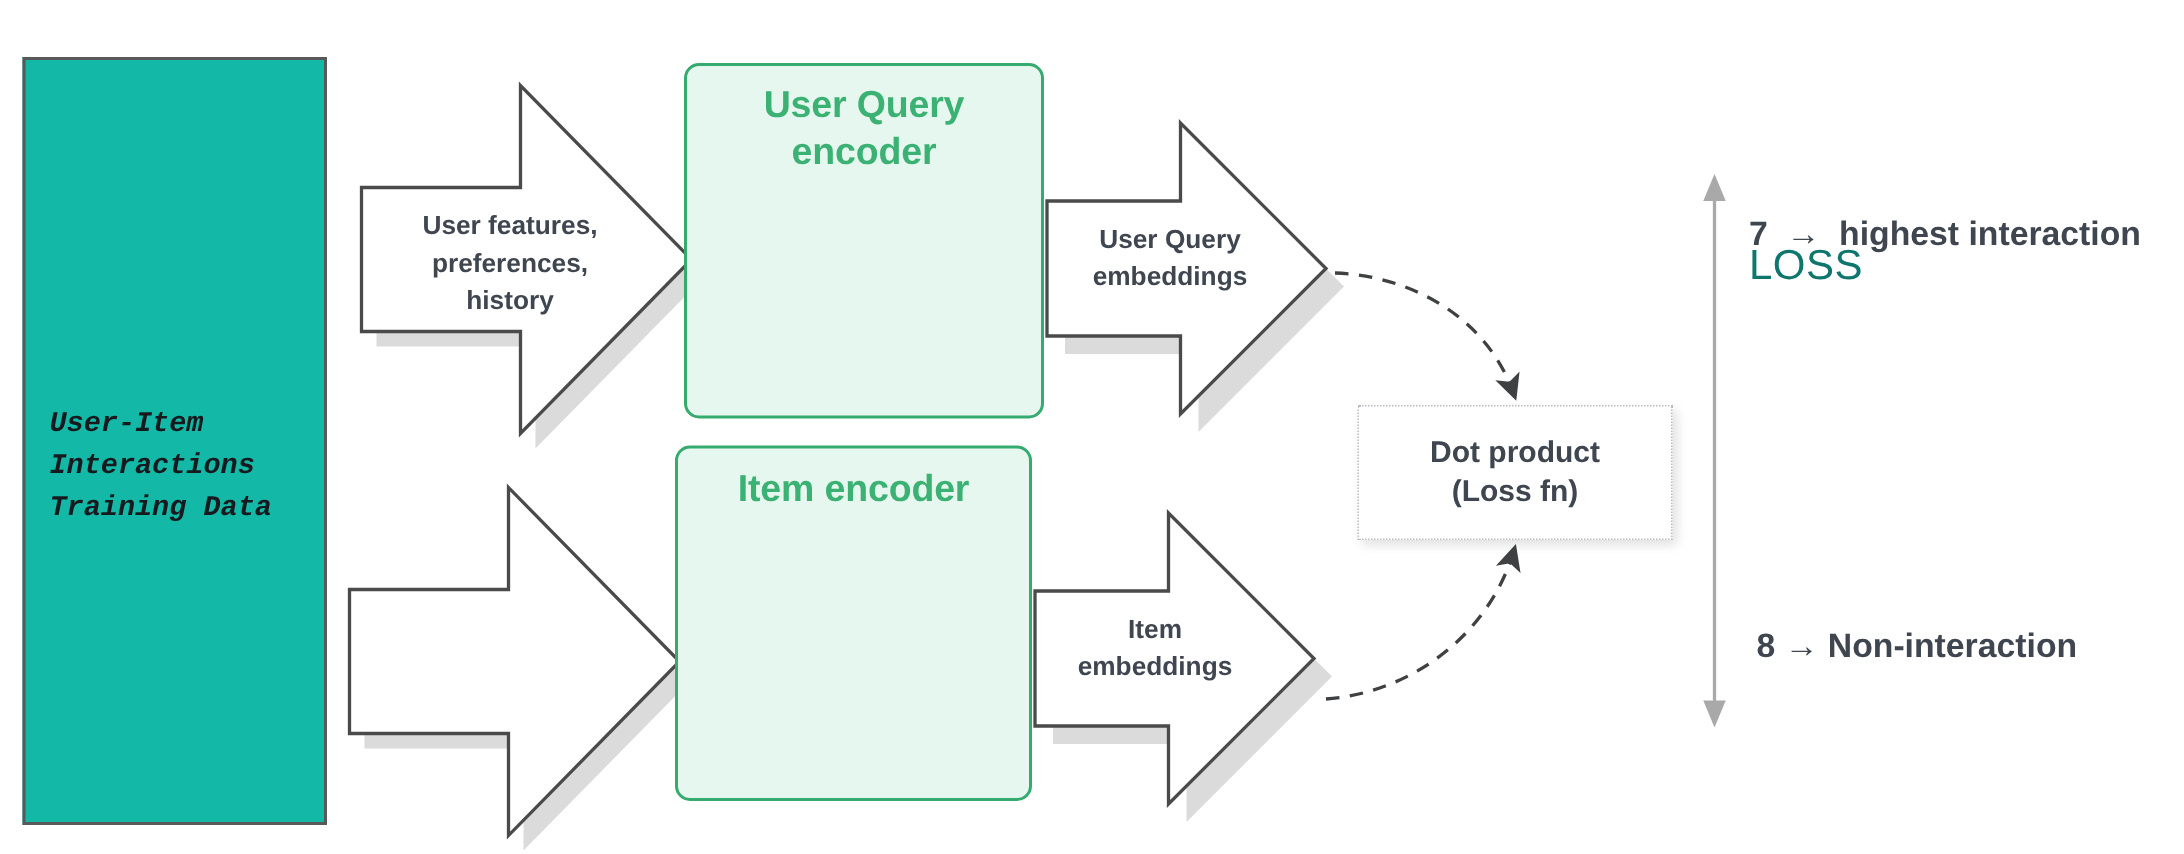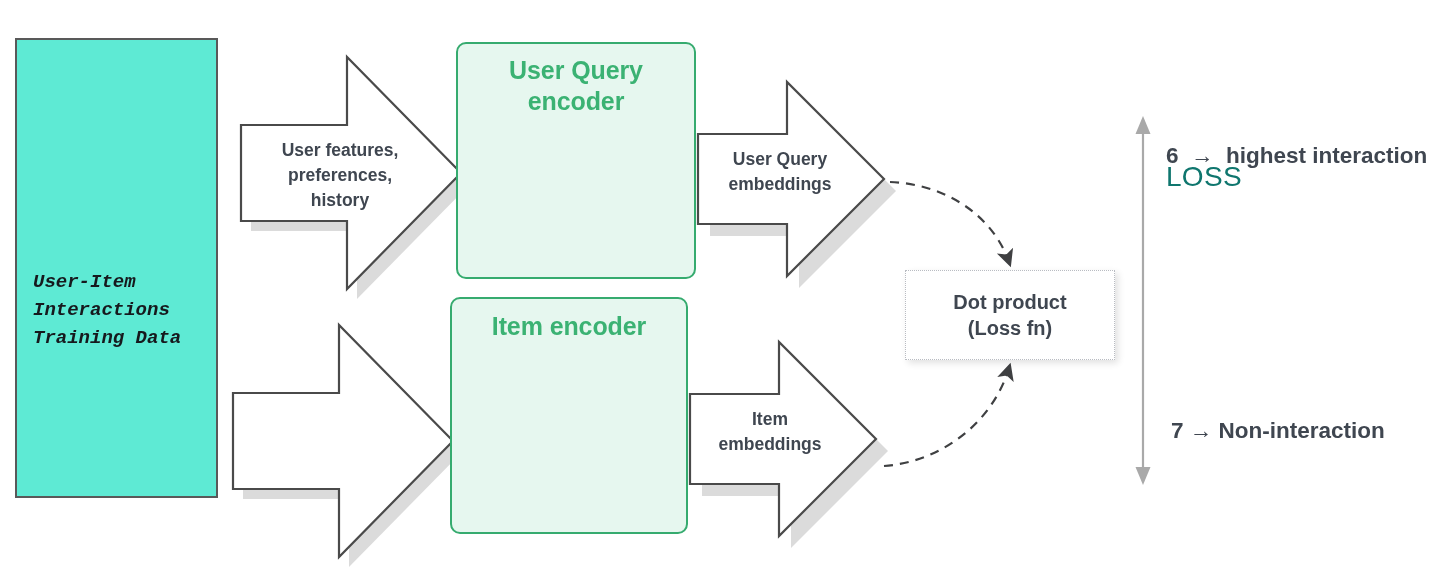--- a/index.html
+++ b/index.html
@@ -4,22 +4,22 @@
 <style>
   html,body{margin:0;padding:0;background:#ffffff;}
   body{width:1456px;height:569px;position:relative;overflow:hidden;
        font-family:"Liberation Sans",sans-serif;}
   #stage{position:absolute;left:0;top:0;width:1456px;height:569px;}
   svg.layer{position:absolute;left:0;top:0;width:1456px;height:569px;pointer-events:none;}
   .abs{position:absolute;}
 
   
   #training-data{
-    left:15px;top:38px;width:203px;height:460px;
-    background:#5eead4;border:2px solid #595959;box-sizing:border-box;padding-left:20px;
+    left:15px;top:38px;width:203px;height:512px;
+    background:#14b8a6;border:2px solid #595959;box-sizing:border-box;padding-left:20px;
   }
   #training-data .td-text{
     position:absolute;left:16px;top:228px;
     font-family:"Liberation Mono","DejaVu Sans Mono",monospace;
     font-weight:bold;font-style:italic;font-size:19px;line-height:28px;
     color:#16191d;white-space:pre;
   }
 
   
   .encoder-box{
@@ -192,17 +192,17 @@
   <div class="arrow-label" id="label-user-embeddings">User Query<br>embeddings</div>
 
   <div class="arrow-label" id="label-item-embeddings">Item<br>embeddings</div>
 
   <div class="abs" id="dot-product-box">
     <div class="dp-text">Dot product<br>(Loss fn)</div>
   </div>
 
   <div class="abs" id="loss-title">LOSS</div>
 
-  <div class="abs" id="loss-high">6  →  highest interaction</div>
-
-  <div class="abs" id="loss-low">7 → Non-interaction</div>
+  <div class="abs" id="loss-high">7  →  highest interaction</div>
+
+  <div class="abs" id="loss-low">8 → Non-interaction</div>
 
 </div>
 
 </body></html>

